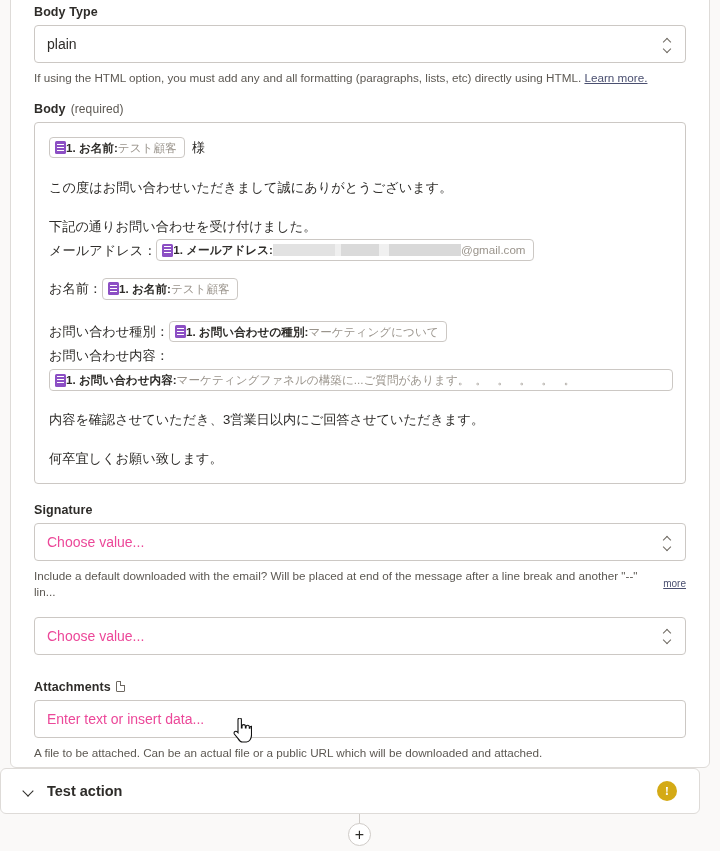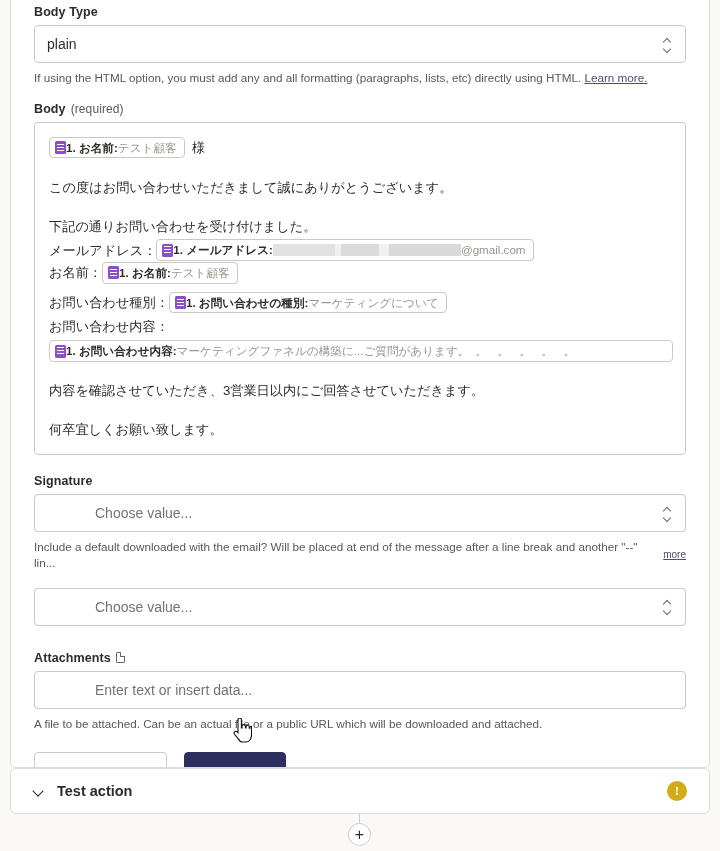--- a/index.html
+++ b/index.html
@@ -66,21 +66,21 @@
     height: 38px;
     border: 1px solid #ccc8c4;
     border-radius: 4px;
     background: #fff;
     display: flex; align-items: center;
     padding: 4px 12px;
     font-size: 14px;
     color: #2e2c29;
   }
   .select .val { color: #2e2c29; }
-  .select .ph, .textinput .ph { color: #737373; margin-left: 48px; }
+  .select .ph, .textinput .ph { color: #ec4899; }
   .chev {
     position: absolute; right: 12px; top: 50%;
     transform: translateY(-50%);
     width: 11px; height: 16px;
     display: flex; flex-direction: column;
     align-items: center; justify-content: center; gap: 3px;
   }
   .chev i { display: block; width: 7px; height: 4px; position: relative; }
   .chev i::before {
     content: ""; position: absolute; left: 0; top: 0;
@@ -185,21 +185,21 @@
 
   
   .cursor {
     position: absolute; left: 232px; top: 718px;
     width: 20px; height: 26px; pointer-events: none; z-index: 40;
   }
 
   
   .testcard {
     position: absolute;
-    left: 10px; top: 768px;
+    left: 0; top: 768px;
     width: 700px; height: 46px;
     background: #fff;
     border: 1px solid #dedbd8;
     border-radius: 6px;
     display: flex; align-items: center;
     padding: 0 22px;
   }
   .testcard .caret {
     width: 13px; height: 13px; position: relative; margin-right: 11px;
   }
@@ -307,30 +307,30 @@
                   <span></span>
                   <span></span>
                   <span></span>
                   <span></span>
                   <span></span>
                 </span>
               <span class="tval">@gmail.com</span>
             </span>
           </div>
 
-          <div class="bline" style="margin-top:1px;">
+          <div class="bline" style="margin-top:17px;">
             <span class="blabeltxt">お名前：</span>
             <span class="token">
               <span class="ticon"></span>
               <span class="tname">1. お名前:</span>
               <span class="tval">テスト顧客</span>
             </span>
           </div>
 
-          <div class="bline" style="margin-top:8px;">
+          <div class="bline" style="margin-top:21px;">
             <span class="blabeltxt">お問い合わせ種別：</span>
             <span class="token">
               <span class="ticon"></span>
               <span class="tname">1. お問い合わせの種別:</span>
               <span class="tval">マーケティングについて</span>
             </span>
           </div>
 
           <div class="bline" style="margin-top:3px;">お問い合わせ内容：</div>
 

